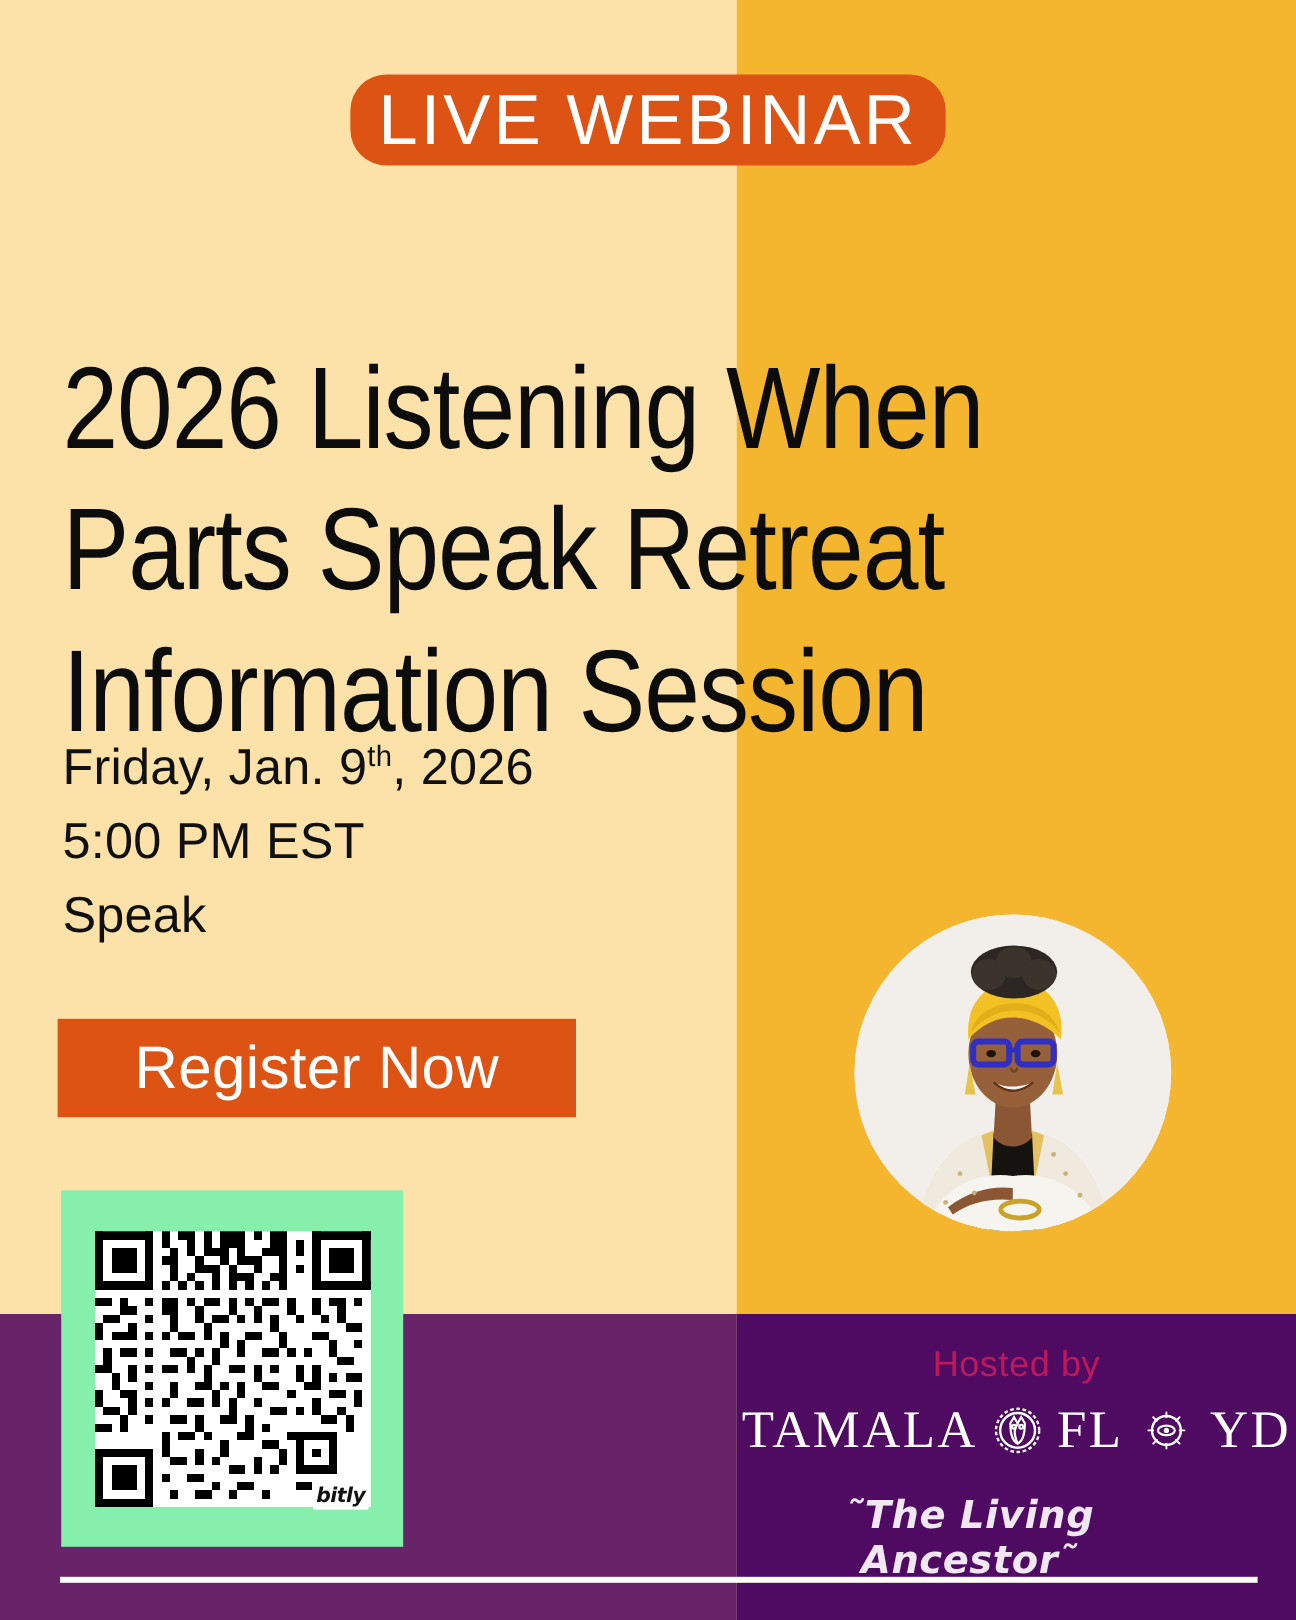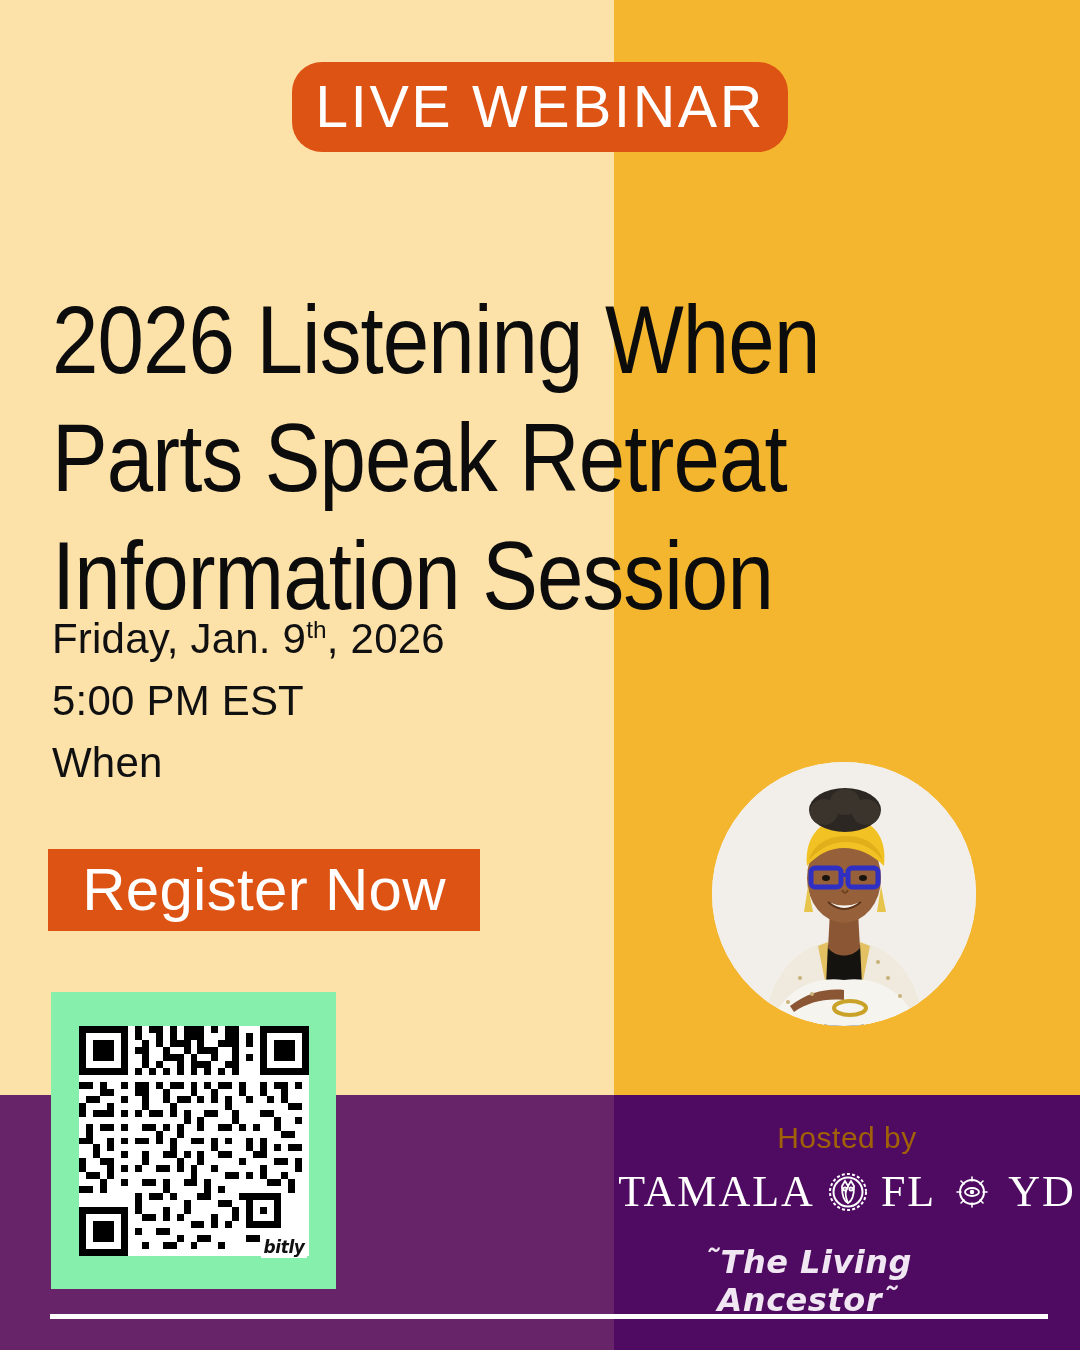--- a/index.html
+++ b/index.html
@@ -44,21 +44,21 @@
     width: 466px; height: 255px;
     background: #4F0B61;
   }
 
   
   .badge {
     position: absolute;
     left: 292px;
     top: 62px;
     width: 496px;
-    height: 90px;
+    height: 76px;
     background: #DD5314;
     border-radius: 30px;
     display: flex;
     align-items: center;
     justify-content: center;
   }
   .badge-label {
     color: #ffffff;
     font-size: 59px;
     letter-spacing: 2.5px;
@@ -113,21 +113,21 @@
     border: none;
     border-radius: 0;
     cursor: pointer;
     padding: 0;
     display: flex;
     align-items: center;
     justify-content: center;
   }
   .register-label {
     color: #ffffff;
-    font-size: 60px;
+    font-size: 50px;
     font-weight: 400;
     line-height: 1;
     letter-spacing: 0.3px;
     font-family: "Liberation Sans", sans-serif;
   }
 
   
   .qr-card {
     position: absolute;
     left: 51px;
@@ -172,21 +172,21 @@
   }
   .portrait svg { display: block; }
 
   
   .hosted-by {
     position: absolute;
     left: 614px;
     top: 1121px;
     width: 466px;
     text-align: center;
-    color: #a16207;
+    color: #be185d;
     font-size: 30px;
     font-weight: 400;
     letter-spacing: 0.5px;
   }
   .logo-row {
     position: absolute;
     left: 614px;
     top: 1168px;
     width: 466px;
     display: flex;
@@ -246,21 +246,21 @@
 
   <h1 class="title">
     <span class="title-line">2026 Listening When</span>
     <span class="title-line">Parts Speak Retreat</span>
     <span class="title-line">Information Session</span>
   </h1>
 
   <div class="details">
     <span class="details-line"><span>Friday, Jan. 9</span><span class="sup">th</span><span>, 2026</span></span>
     <span class="details-line">5:00 PM EST</span>
-    <span class="details-line">When</span>
+    <span class="details-line">Speak</span>
   </div>
 
   <button class="register-btn">
     <span class="register-label">Register Now</span>
   </button>
 
   <div class="qr-card">
     <div class="qr-inner">
       <svg width="230" height="230" viewBox="0 0 33 33" shape-rendering="crispEdges">
         <rect width="33" height="33" fill="#ffffff"></rect>

